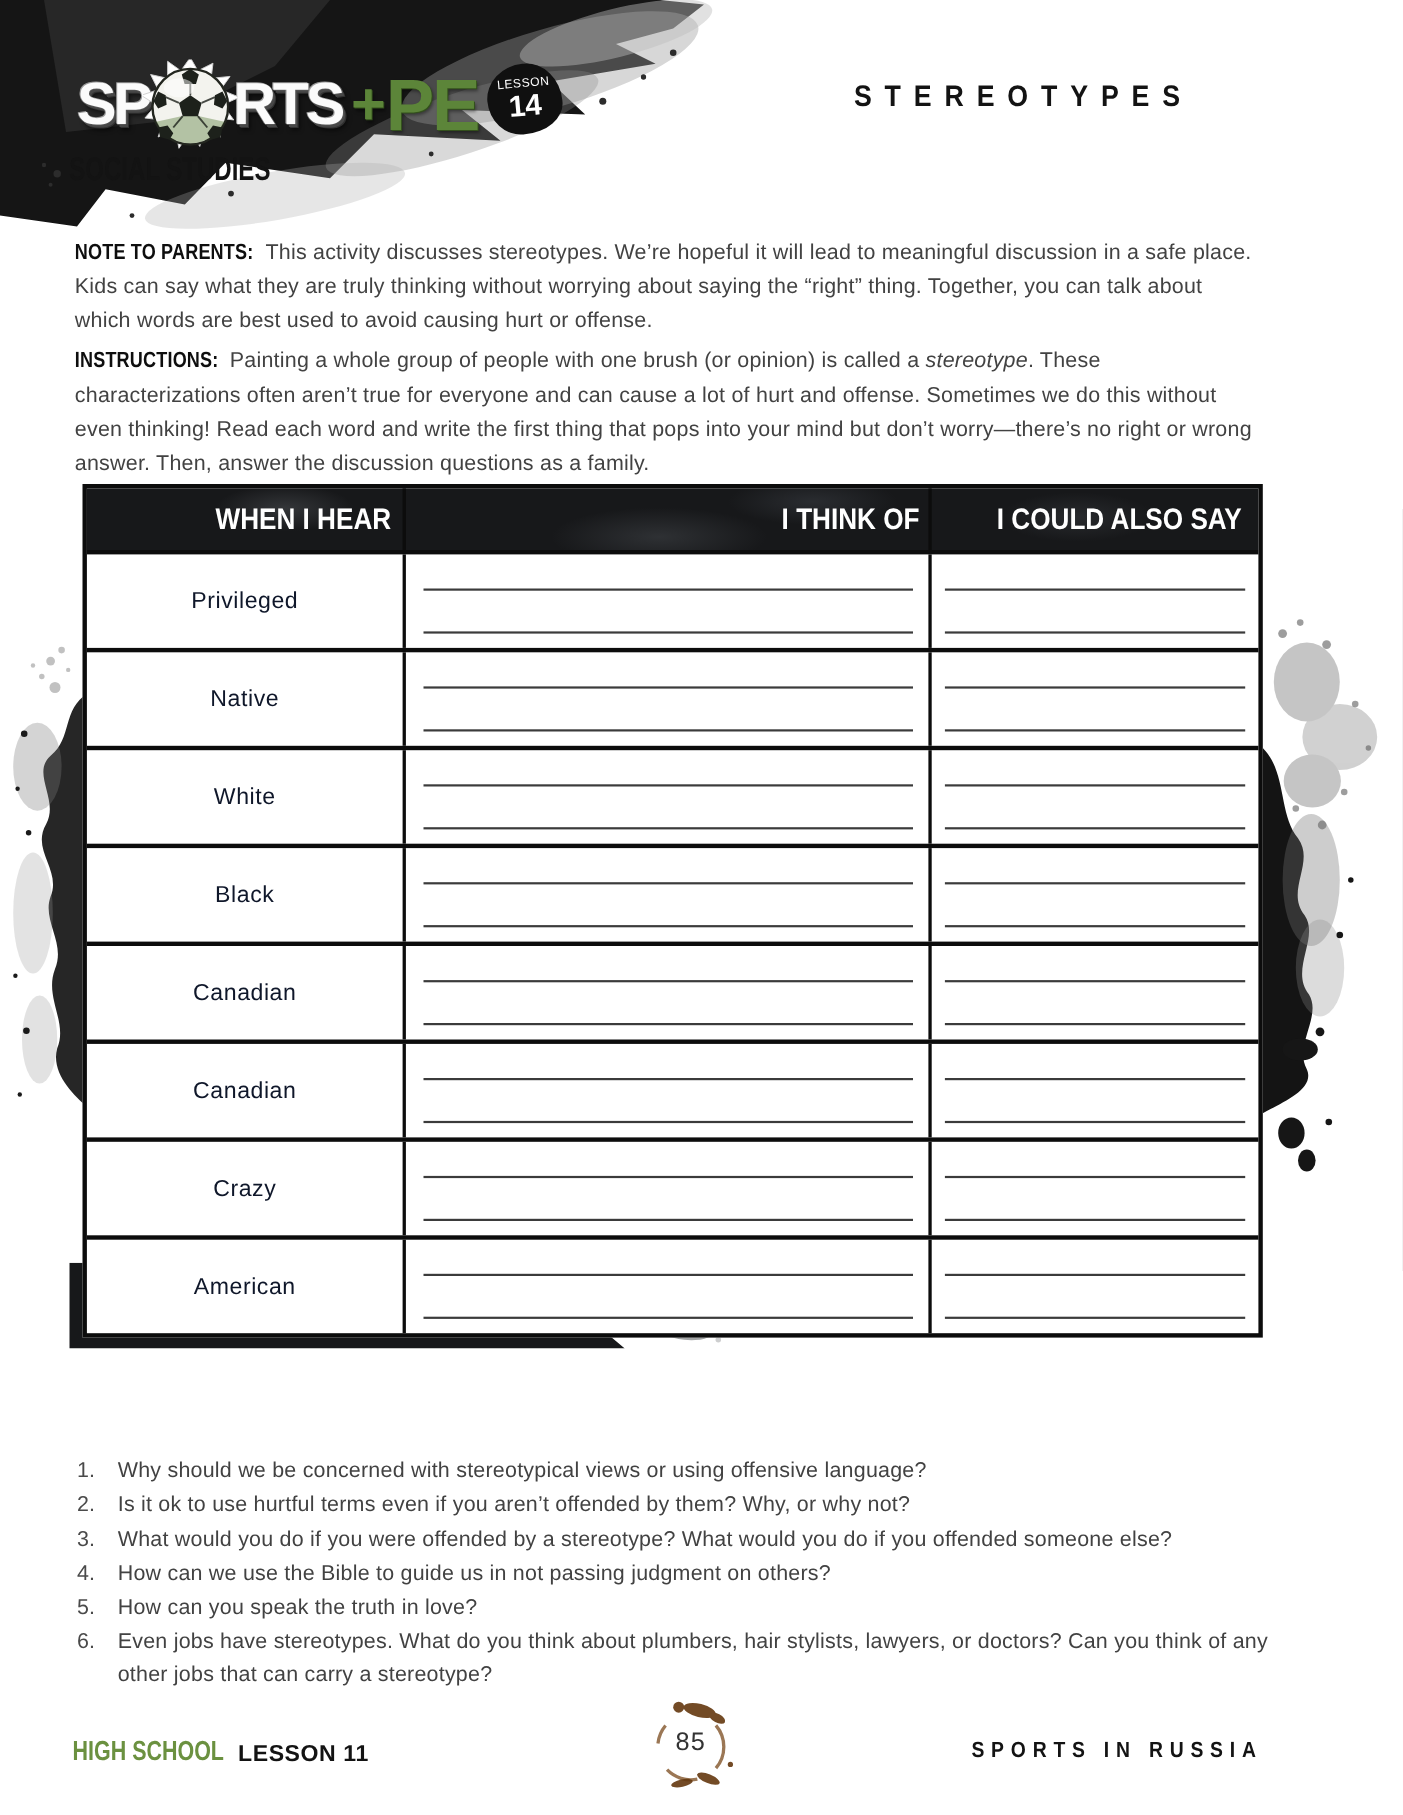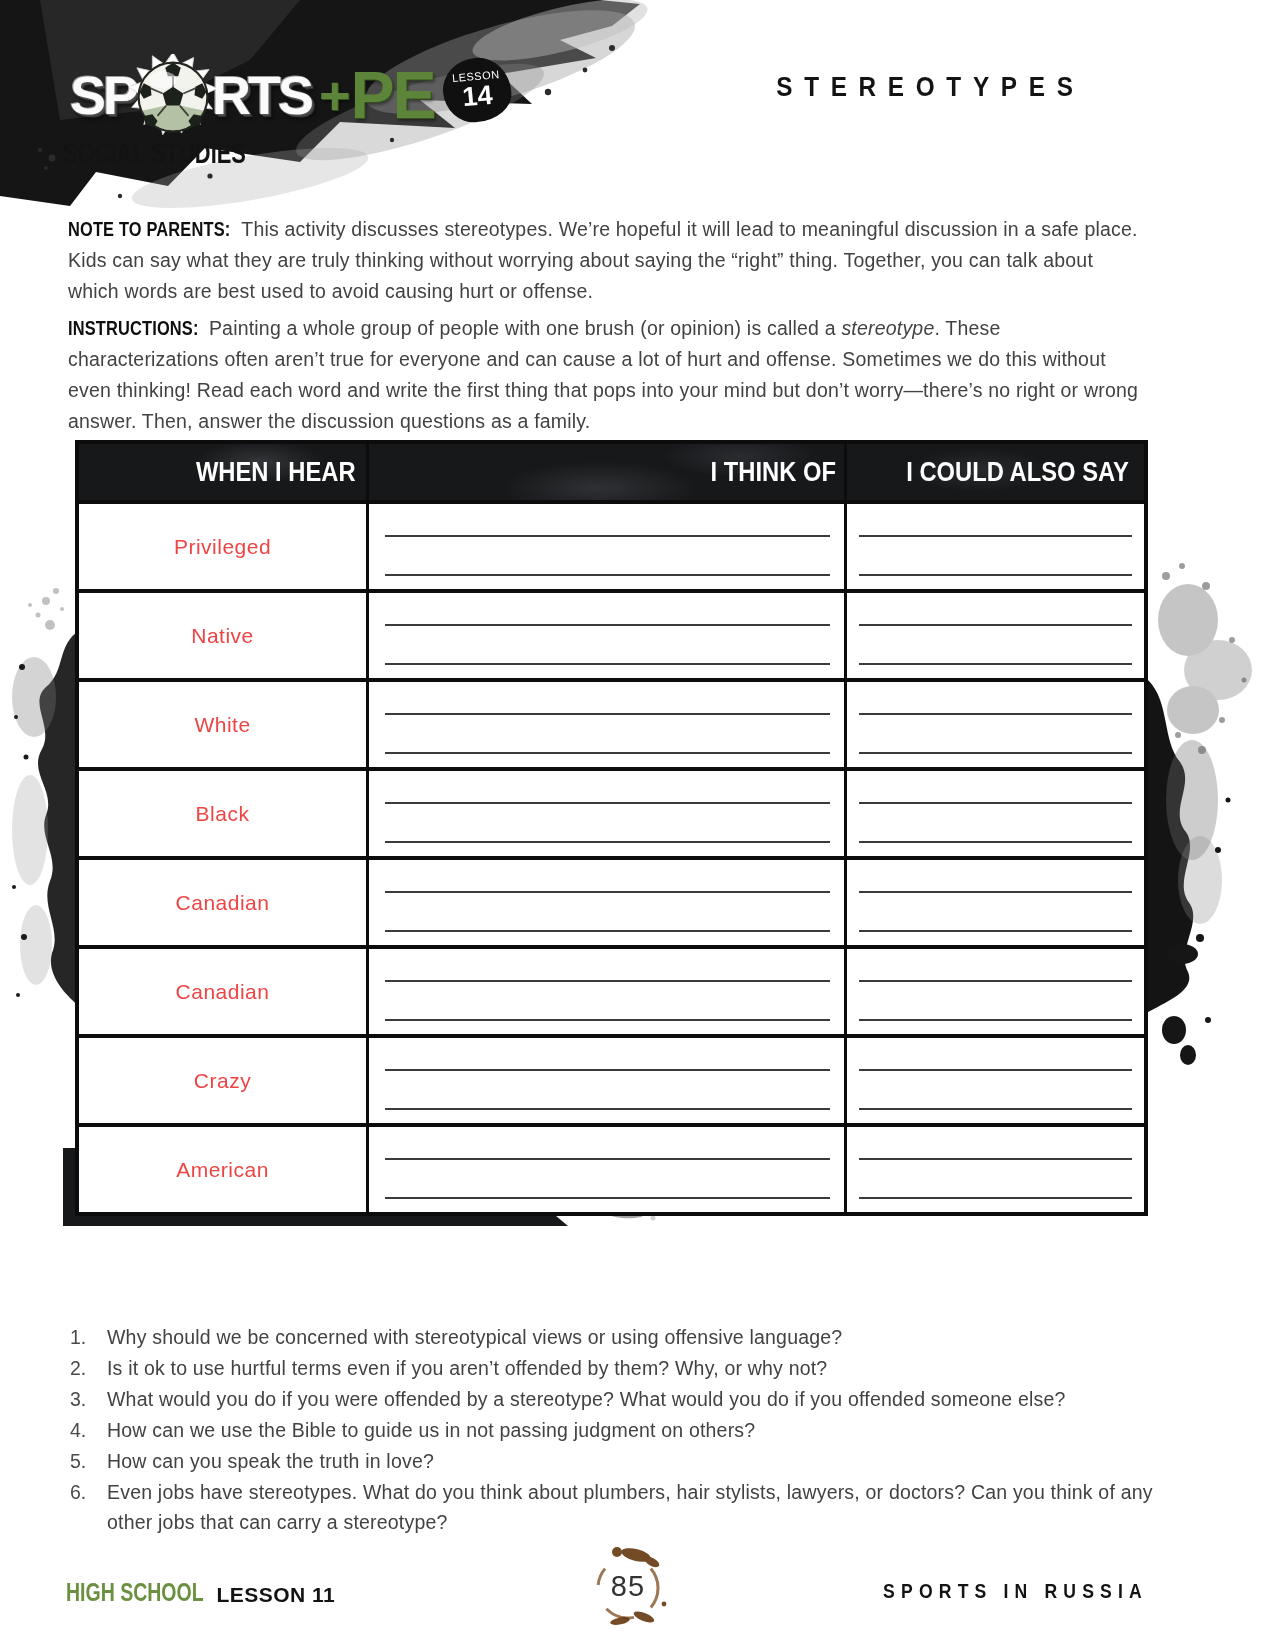--- a/index.html
+++ b/index.html
@@ -55,21 +55,21 @@
       radial-gradient(110px 30px at 660px 12px, rgba(60,64,70,.5), transparent 70%),
       radial-gradient(100px 32px at 900px 26px, rgba(85,90,96,.28), transparent 70%),
       #17181a;}
   .th{display:flex;align-items:center;justify-content:flex-end;color:#fff;font-weight:800;font-size:27px;}
   .th span{display:inline-block;transform:scaleX(.88);white-space:nowrap;}
   .th1{width:287px;border-right:3px solid #0c0c0c;}
   .th2{width:475px;border-right:3px solid #0c0c0c;}
   .th3{width:297px;}
   .trow{display:flex;height:85px;border-top:4px solid #0c0c0c;}
   .cell-label{width:287px;border-right:3px solid #0c0c0c;display:flex;align-items:center;justify-content:center;
-    font-size:21px;color:#ef4444;letter-spacing:.5px;}
+    font-size:21px;color:#0f172a;letter-spacing:.5px;}
   .cell-write{width:475px;border-right:3px solid #0c0c0c;position:relative;}
   .cell-write.c3{width:297px;border-right:none;}
   .wline{position:absolute;border-bottom:2px solid #3b3b3b;}
   .cell-write .wline{left:16px;right:14px;}
   .cell-write.c3 .wline{left:12px;right:12px;}
   .wline.l1{top:31px;} .wline.l2{top:70px;}
   
   .banner{position:absolute;left:63px;top:1148px;width:650px;height:99px;z-index:1;}
   .banner-text{position:absolute;left:22px;top:17px;display:flex;align-items:baseline;color:#fff;white-space:nowrap;}
   .banner-bold{font-weight:800;font-size:37px;transform:scaleX(.88);transform-origin:0 80%;display:inline-block;margin-right:-24px;}
@@ -80,21 +80,21 @@
   .q-num{width:37px;flex:0 0 37px;color:#4a4a4a;}
   .q-text{flex:1;letter-spacing:.2px;}
   
   .footer-left{position:absolute;left:66px;top:1578px;display:flex;align-items:flex-end;white-space:nowrap;}
   .f-level{color:#6b9140;font-weight:800;font-size:25px;display:inline-block;
     transform:scaleX(.78);transform-origin:0 80%;margin-right:-26px;}
   .f-lesson{color:#131313;font-weight:800;font-size:21px;letter-spacing:.5px;}
   .footer-right{position:absolute;right:127px;top:1580px;color:#131313;font-weight:700;font-size:20px;
     letter-spacing:7px;transform:scaleX(.88);transform-origin:100% 50%;white-space:nowrap;}
   .page-num-wrap{position:absolute;left:584px;top:1542px;width:88px;height:88px;}
-  .page-num{position:absolute;left:0;top:28px;width:88px;text-align:center;font-size:29px;color:#333;letter-spacing:1px;}
+  .page-num{position:absolute;left:0;top:28px;width:88px;text-align:center;font-size:23px;color:#333;letter-spacing:1px;}
   
   .ink-left{position:absolute;left:0;top:575px;width:80px;height:470px;z-index:1;}
   .ink-right{position:absolute;left:1148px;top:550px;width:122px;height:560px;z-index:1;}
 </style>
 </head>
 <body>
 
 <div class="page">
 
   <svg class="ink-top" viewBox="0 0 660 215" preserveAspectRatio="none" aria-hidden="true">

